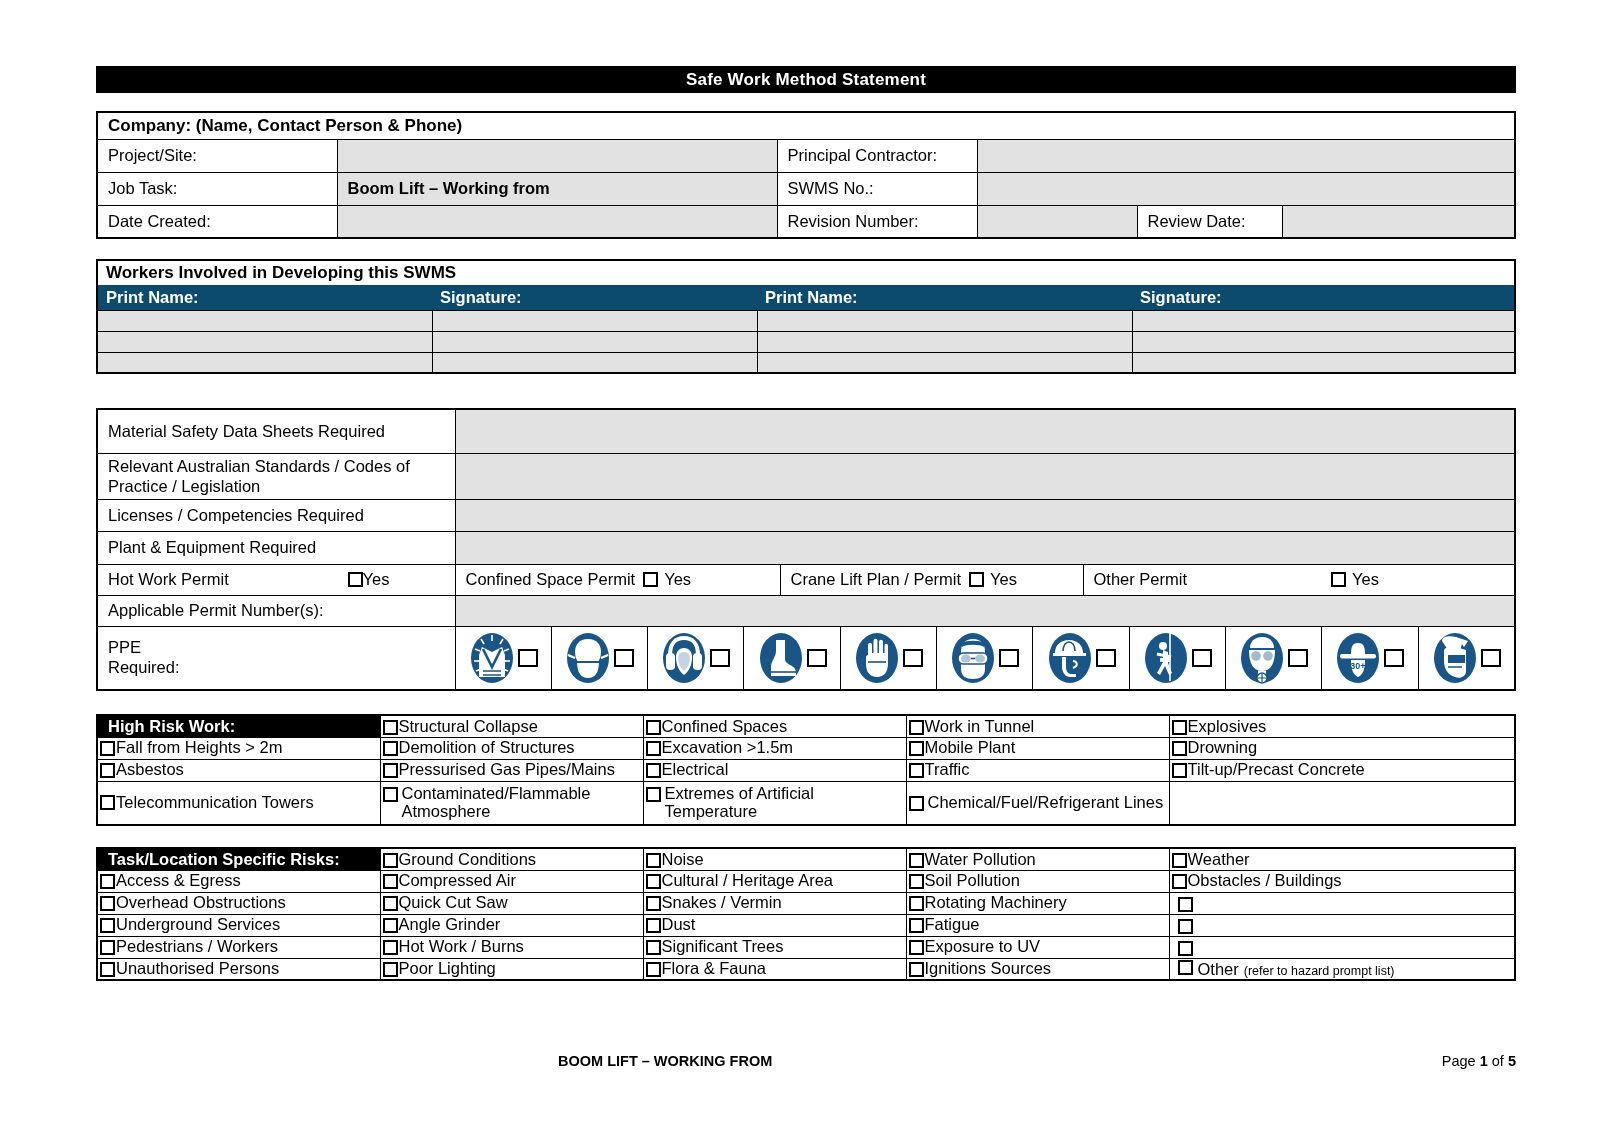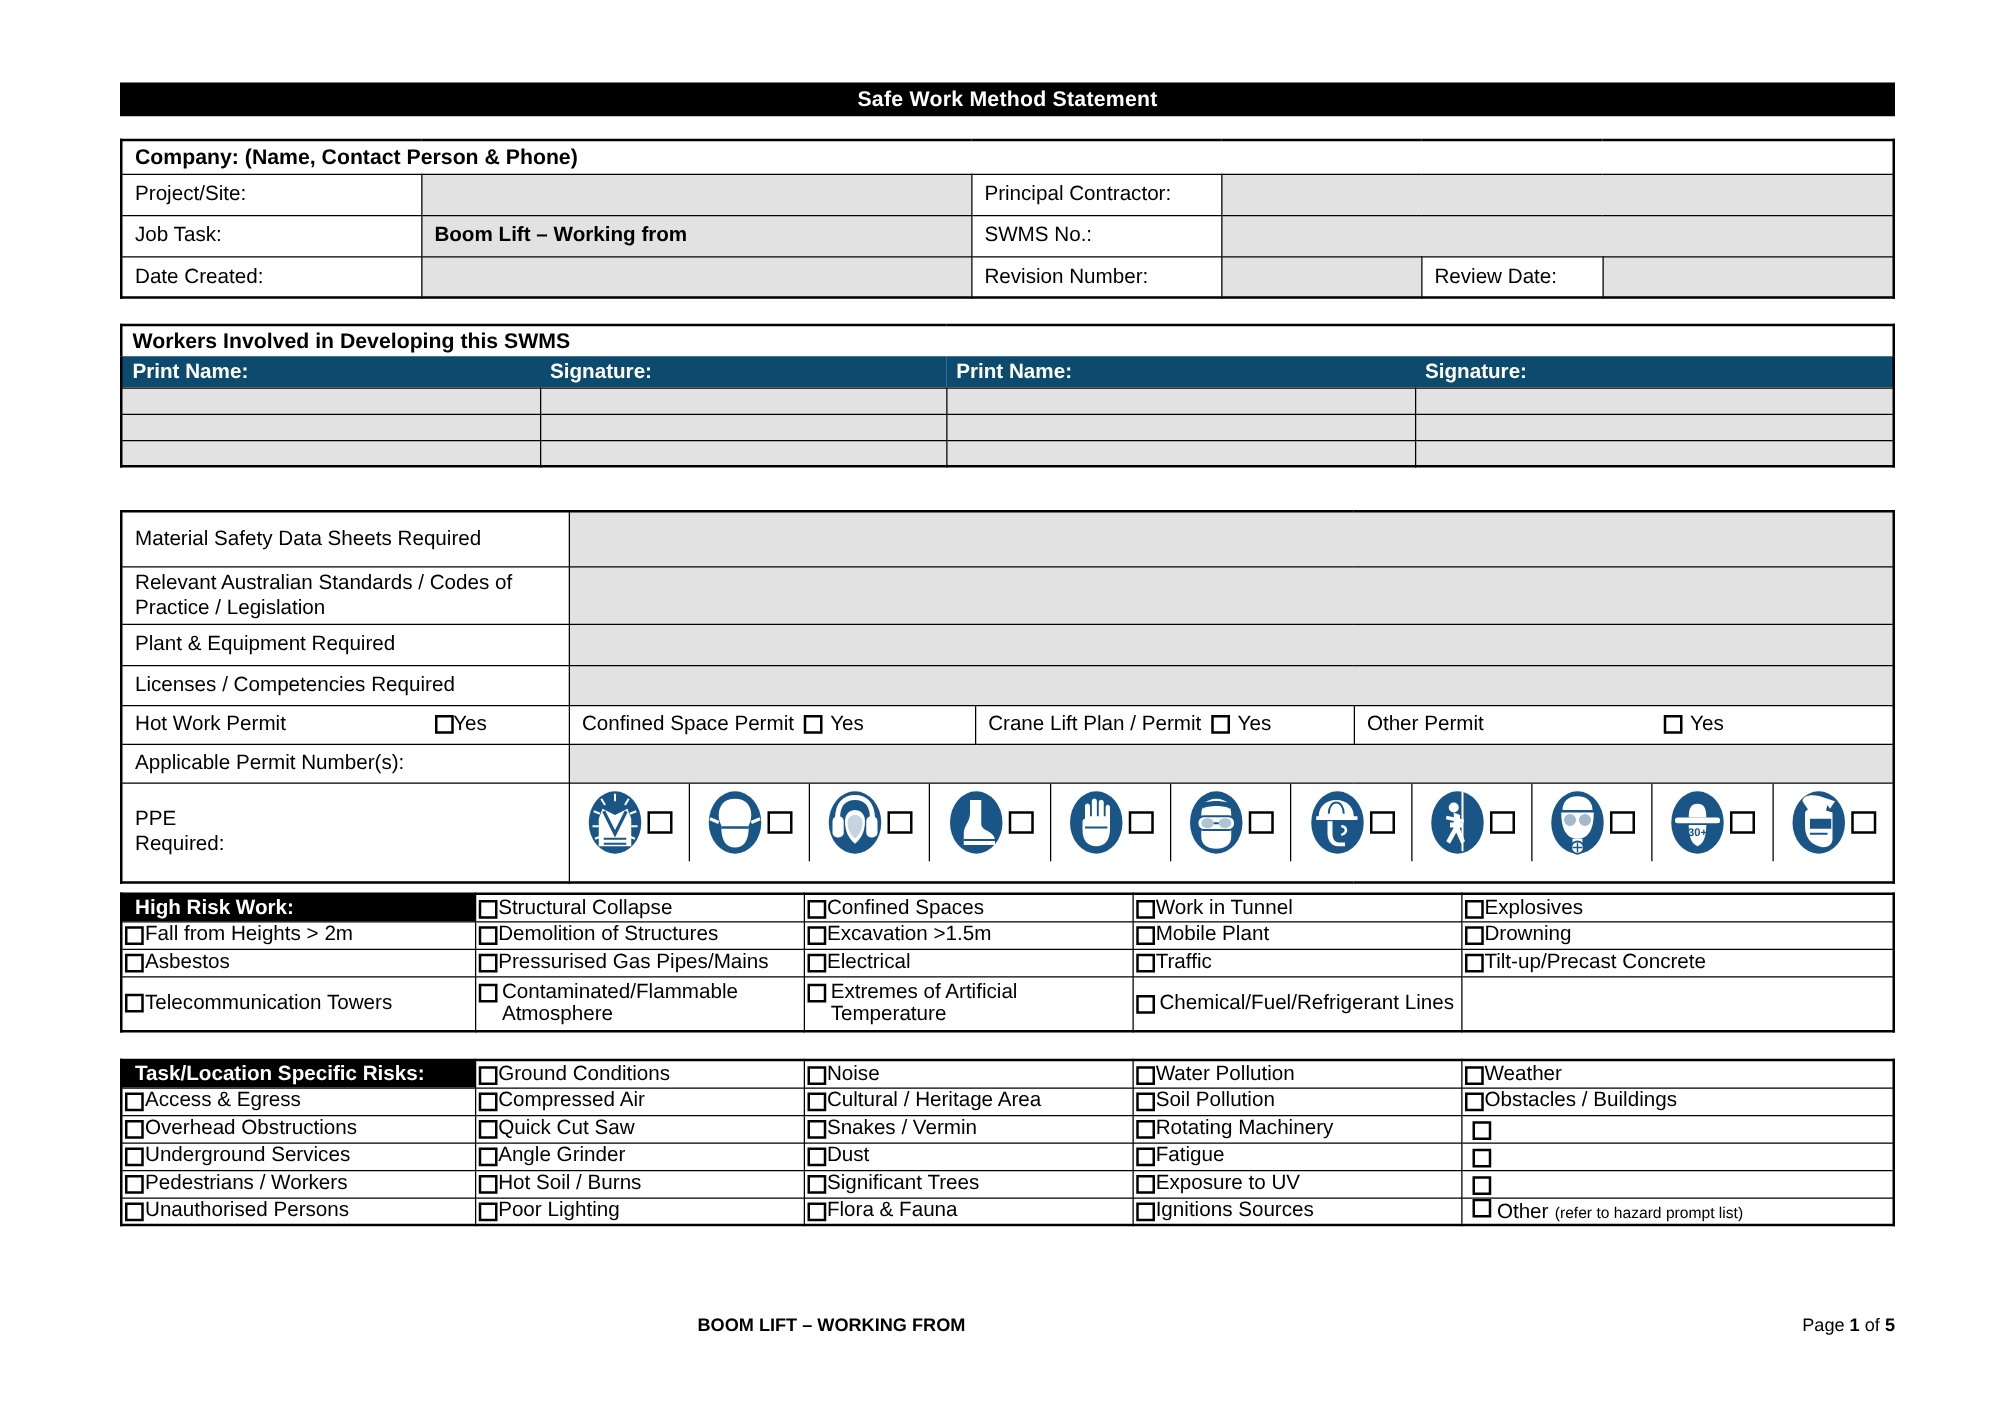--- a/index.html
+++ b/index.html
@@ -177,25 +177,25 @@
       <tbody>
           <tr>
         <td class="std-label">Material Safety Data Sheets Required</td>
         <td class="fill" colspan="4"></td>
       </tr>
       <tr>
         <td class="std-label" style="width:358px">Relevant Australian Standards / Codes of Practice / Legislation</td>
         <td class="fill" colspan="4"></td>
       </tr>
       <tr>
+        <td style="height:32px">Licenses / Competencies Required</td>
+        <td class="fill" colspan="4"></td>
+      </tr>
+      <tr>
         <td style="height:33px">Plant &amp; Equipment Required</td>
-        <td class="fill" colspan="4"></td>
-      </tr>
-      <tr>
-        <td style="height:32px">Licenses / Competencies Required</td>
         <td class="fill" colspan="4"></td>
       </tr>
 
       <tr>
         <td class="permit-cell">
           <div class="permit-inner">
             <span class="lbl">Hot Work Permit</span>
             <span class="permit-spacer"></span>
             <span class="cb"></span>
             <span>Yes</span>
@@ -231,21 +231,21 @@
         <td style="height:31px">Applicable Permit Number(s):</td>
         <td class="fill" colspan="4"></td>
       </tr>
 
       <tr>
         <td class="ppe-label" style="height:62px">
           <div>PPE</div>
           <div>Required:</div>
         </td>
         <td class="ppe-cell" colspan="4" style="padding:0;">
-          <div style="display:flex; height:78px;text-decoration:underline;">
+          <div style="display:flex; height:62px;text-decoration:underline;">
 
             <div class="ppe-cell" style="flex:1; border-right:1px solid #000;">
               <div class="ppe-inner">
                 <svg class="ppe-icon" viewBox="0 0 46 54">
                   <ellipse cx="23" cy="27" rx="21" ry="25" fill="#1a5587"></ellipse>
                   <g stroke="#fff" stroke-width="1.6">
                     <line x1="23" y1="4" x2="23" y2="10"></line>
                     <line x1="12" y1="8" x2="15" y2="13"></line>
                     <line x1="34" y1="8" x2="31" y2="13"></line>
                     <line x1="6" y1="18" x2="11" y2="20"></line>
@@ -666,21 +666,21 @@
       <tr>
         <td>
               <div class="risk-item">
                 <span class="cb"></span>
                 <span class="txt">Pedestrians / Workers</span>
               </div>
             </td>
         <td>
               <div class="risk-item">
                 <span class="cb"></span>
-                <span class="txt">Hot Soil / Burns</span>
+                <span class="txt">Hot Work / Burns</span>
               </div>
             </td>
         <td>
               <div class="risk-item">
                 <span class="cb"></span>
                 <span class="txt">Significant Trees</span>
               </div>
             </td>
         <td>
               <div class="risk-item">

